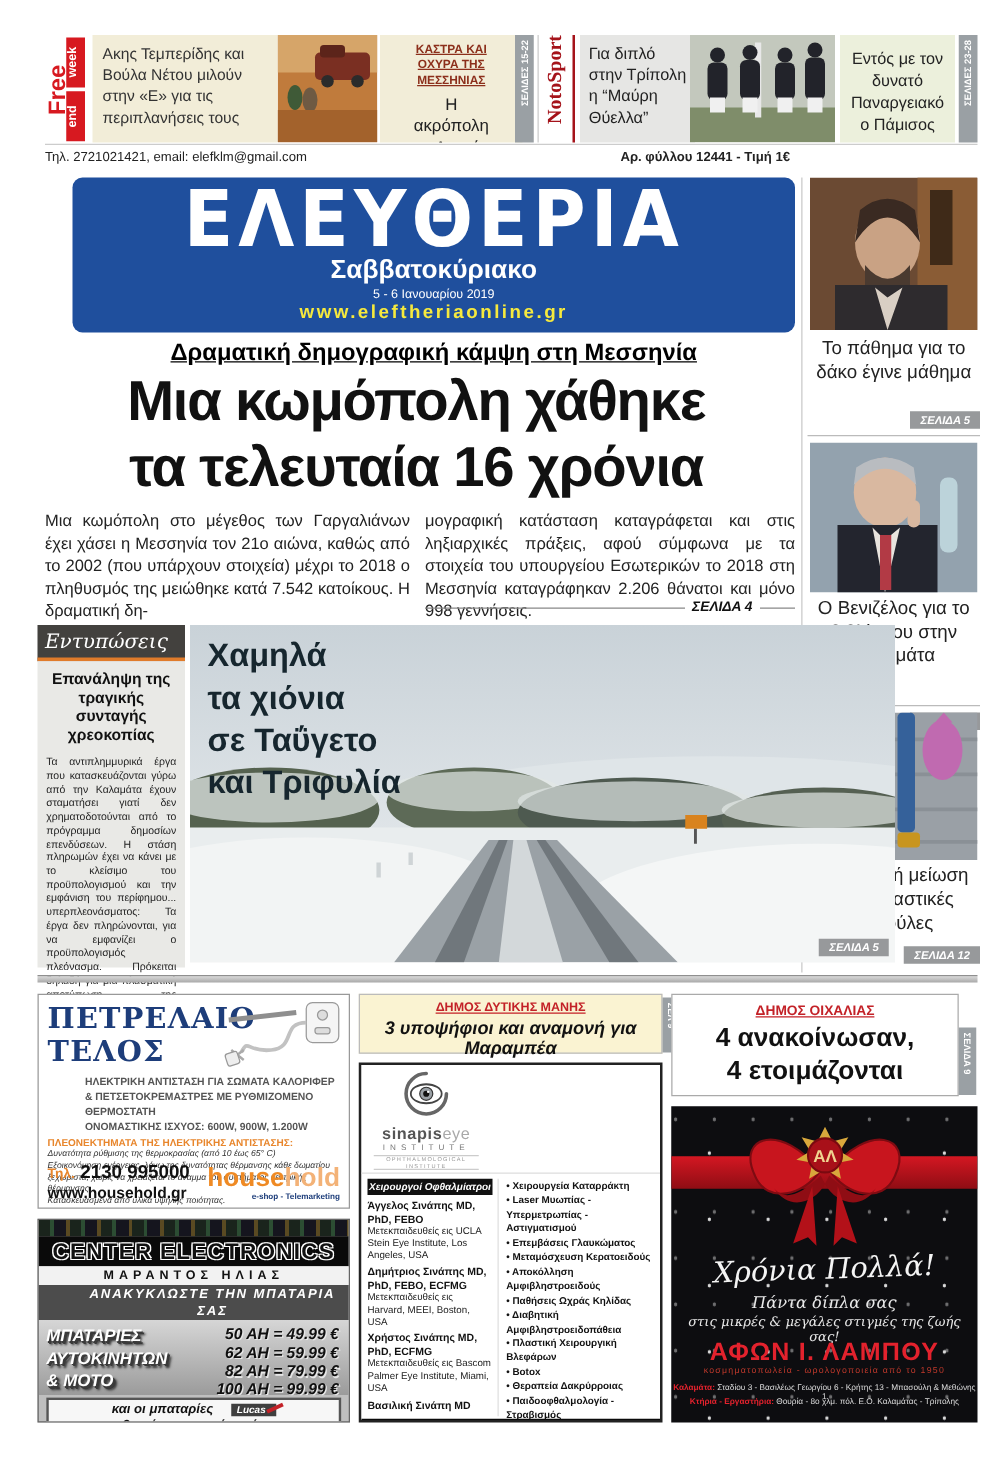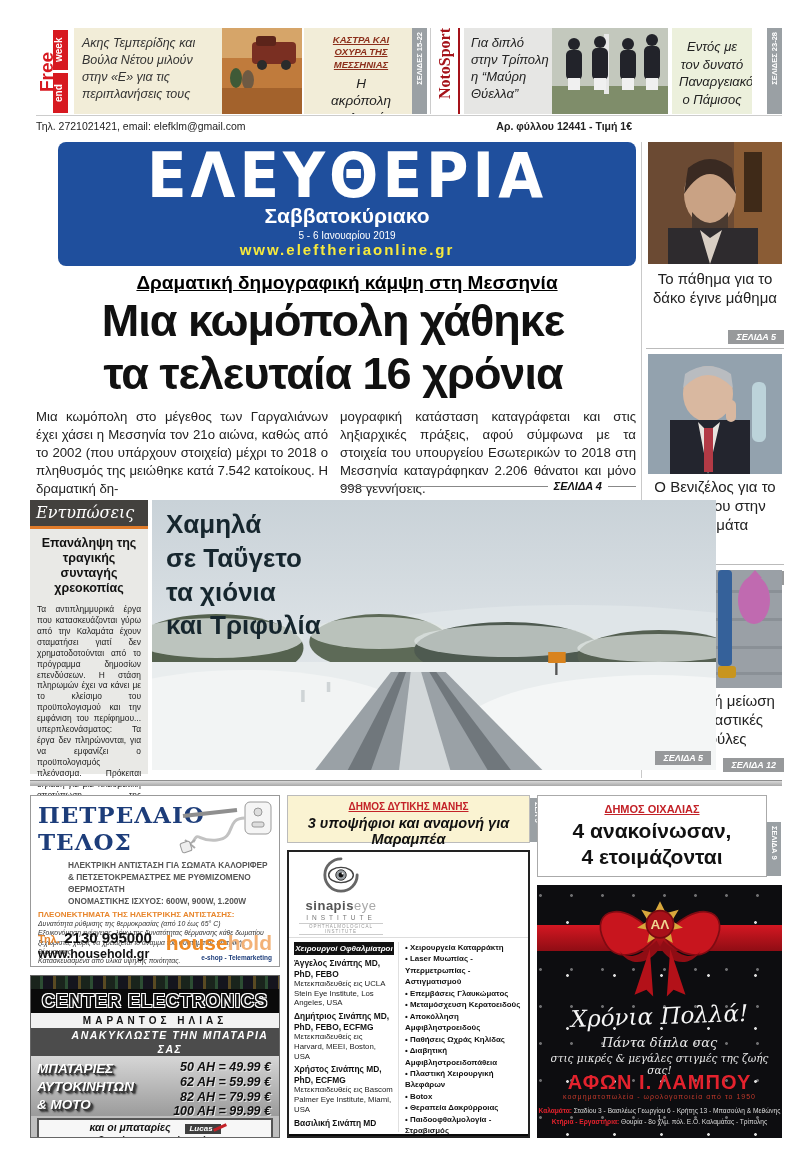--- a/index.html
+++ b/index.html
@@ -8,32 +8,32 @@
   .abs { position:absolute; }
   .vert { writing-mode:vertical-rl; }
   .vert-up { writing-mode:vertical-rl; transform:rotate(180deg); }
 
   
   .strip { left:36px; top:28px; width:746px; height:88px; border-bottom:1px solid #cccccc; }
   .fw { left:0; top:2px; width:34px; height:84px; }
   .fw-free { position:absolute; left:0; top:0; width:16px; height:84px; color:#d71920; font-weight:bold; font-size:19px; text-align:center; }
   .fw-block { position:absolute; left:17px; width:15px; height:40px; background:#d71920; color:#fff; font-size:10px; font-weight:bold; text-align:center; }
   .fw-week { top:0; } .fw-end { top:43px; }
-  .t-box { top:0; height:86px; overflow:hidden;font-style:italic; }
+  .t-box { top:0; height:86px; overflow:hidden; }
   .t1 { left:38px; width:148px; background:#f2edd8; padding:7px 8px; font-size:12.5px; line-height:1.35; color:#333; }
   .t1photo { left:186px; width:80px; height:86px; }
   .t2 { left:268px; width:114px; background:#f2edd8; padding:6px 21px; text-align:center; }
   .t2-kicker { color:#8c2f1b; font-weight:bold; font-size:9.5px; text-decoration:underline; line-height:1.3; }
   .t2-title { color:#222; font-size:13.5px; line-height:1.25; margin-top:5px; }
   .pbadge { top:0; width:15px; height:86px; background:#9aa0a4; color:#fff; font-size:7.5px; font-weight:bold; text-align:center; padding-top:4px; }
   .pb-l { left:376px; } .pb-r { left:731px; }
   .notosport { left:394px; top:0; width:30px; height:86px; color:#a5131a; font-family:"Liberation Serif",serif; font-weight:bold; font-size:16px; text-align:center; border-left:1px solid #ccc; border-right:2px solid #a5131a; }
   .t3 { left:428px; width:92px; background:#e6e6e4; padding:7px 7px; font-size:13px; line-height:1.3; color:#222; }
   .t3photo { left:516px; width:116px; height:86px; }
-  .t4 { left:636px; width:80px; background:#ecf0dc; padding:10px 7px; font-size:13px; line-height:1.35; color:#222; text-align:center; }
+  .t4 { left:636px; width:92px; background:#ecf0dc; padding:10px 7px; font-size:13px; line-height:1.35; color:#222; text-align:center; }
 
   
   .infobar { left:36px; top:120px; width:746px; height:16px; font-size:10.5px; color:#222; }
   .info-issue { position:absolute; right:150px; top:0; font-weight:bold; }
 
   
   .masthead { left:58px; top:142px; width:578px; height:124px; background:#1f4f9d; border-radius:8px; text-align:center; color:#fff; overflow:hidden; }
   .mh-logo { font-size:58px; font-weight:800; letter-spacing:4px; line-height:62px; margin-top:2px; transform:scaleY(1.08); font-family:"DejaVu Sans",sans-serif; }
   .mh-edition { font-size:21px; font-weight:bold; margin-top:-2px; }
   .mh-date { font-size:10px; margin-top:2px; }
@@ -331,22 +331,22 @@
       <polygon points="222,172 231,172 256,270 212,270" fill="#d3d8da"></polygon>
       <polygon points="212,172 218,172 188,270 168,270" fill="#70777c"></polygon>
       <polygon points="238,172 244,172 308,270 288,270" fill="#70777c"></polygon>
       <rect x="340" y="152" width="15" height="11" fill="#d9831e"></rect>
       <rect x="346" y="163" width="2" height="12" fill="#555"></rect>
       <rect x="128" y="190" width="3" height="12" fill="#cfd4d6"></rect>
       <rect x="150" y="182" width="3" height="10" fill="#cfd4d6"></rect>
     </svg>
     <div class="snow-title">
       <div>Χαμηλά</div>
+      <div>τα χιόνια</div>
       <div>σε Ταΰγετο</div>
-      <div>τα χιόνια</div>
       <div>και Τριφυλία</div>
     </div>
     <span class="badge snow-badge">ΣΕΛΙΔΑ 5</span>
   </div>
 
   <div class="abs graybar"></div>
 
   <div class="abs ad1">
     <div class="ad1-title">ΠΕΤΡΕΛΑΙΟ ΤΕΛΟΣ</div>
     <svg class="ad1-heater" width="96" height="56" viewBox="0 0 96 56">

